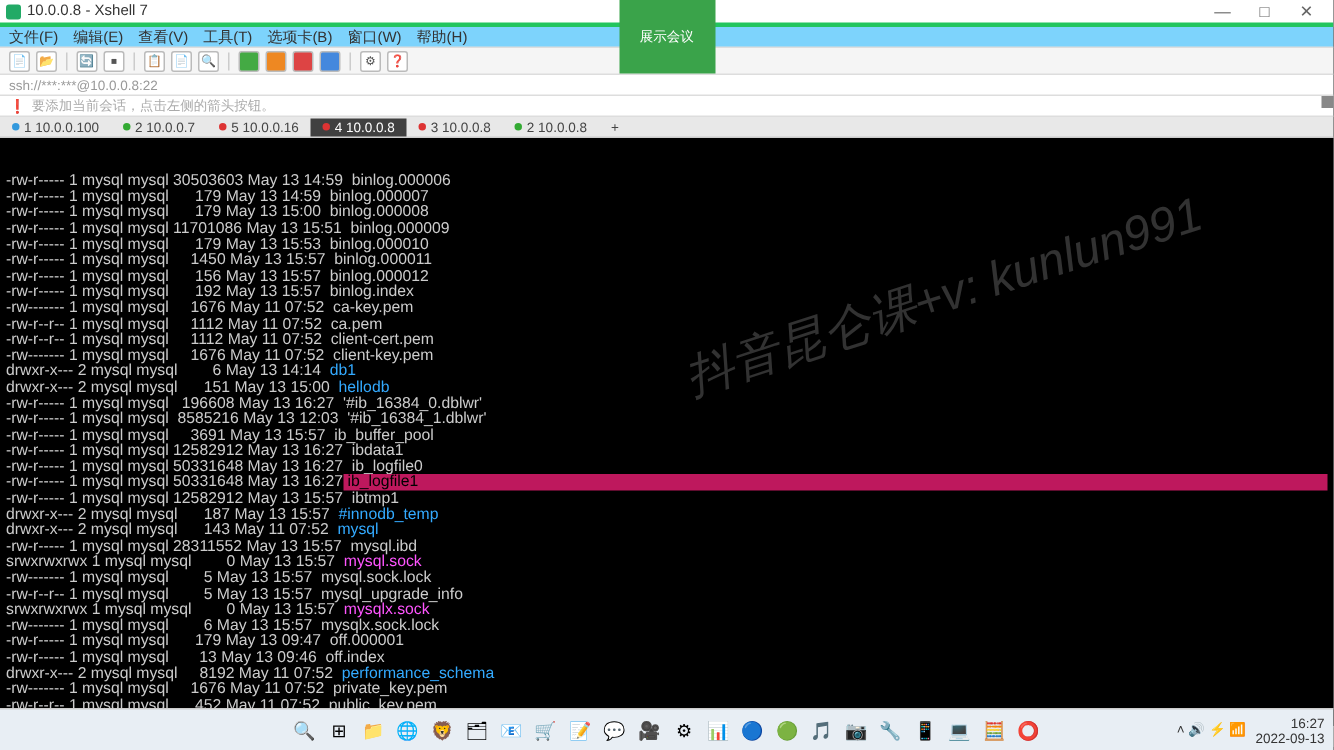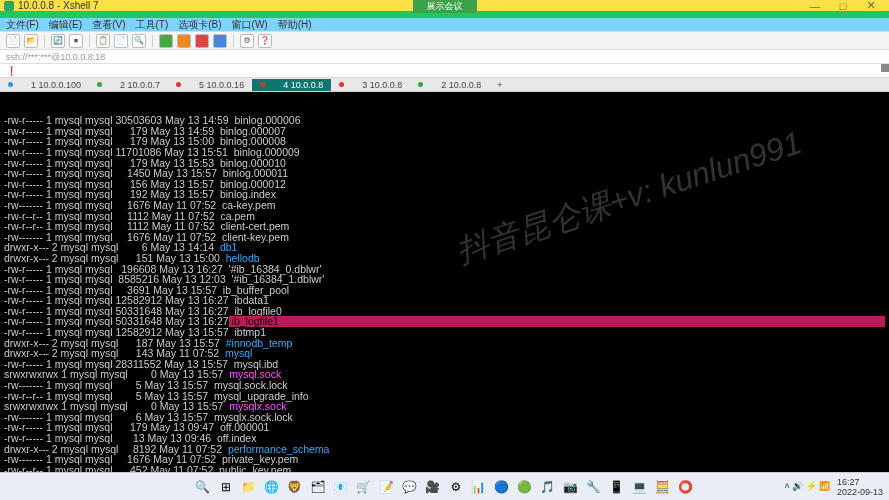--- a/index.html
+++ b/index.html
@@ -1,37 +1,37 @@
 <!DOCTYPE html>
 <html><head>
 <meta charset="utf-8">
 <style>
 *{margin:0;padding:0;box-sizing:border-box;font-family:"Microsoft YaHei",Arial,sans-serif}
 body{width:889px;height:500px;background:#e8e8e8;overflow:hidden;position:relative}
-.titlebar{height:18px;background:#fde047;display:flex;align-items:center;padding:0 4px;font-size:10px;color:#333;border-bottom:7px solid #22c55e}
+.titlebar{height:18px;background:#ffffff;display:flex;align-items:center;padding:0 4px;font-size:10px;color:#333;border-bottom:3px solid #22c55e}
 .titlebar .icon{width:10px;height:10px;background:#2a6;border-radius:2px;margin-right:4px}
 .titlebar .spacer{flex:1}
-.titlebar .top-badge{position:absolute;left:50%;transform:translateX(-50%);top:0;background:#3aa34a;color:#fff;padding:0 14px;font-size:9px}
+.titlebar .top-badge{position:absolute;left:50%;transform:translateX(-50%);top:0;background:#3aa34a;color:#fff;padding:18px 14px;font-size:9px}
 .winbtn{width:28px;text-align:center;color:#666;font-size:11px}
 .menubar{height:14px;background:#7dd3fc;display:flex;align-items:center;padding:0 6px;font-size:10px;color:#333;gap:10px;border-bottom:1px solid #ddd}
 .toolbar{height:18px;background:#f5f5f5;display:flex;align-items:center;padding:0 6px;gap:4px;border-bottom:1px solid #ddd}
 .tb{width:14px;height:14px;border:1px solid #bbb;background:#fff;border-radius:2px;font-size:8px;display:flex;align-items:center;justify-content:center;color:#555}
 .tb.green{background:#4a4}
 .tb.red{background:#d44}
 .tb.blue{background:#48d}
 .tb.orange{background:#e82}
 .sep{width:1px;height:12px;background:#ccc;margin:0 2px}
 .addressbar{height:14px;background:#fff;padding:0 6px;font-size:9px;color:#999;display:flex;align-items:center;border-bottom:1px solid #ddd}
 .tabbar{height:14px;background:#e8e8e8;display:flex;align-items:center;font-size:9px;border-bottom:1px solid #ccc}
-.tab{padding:1px 8px;display:flex;align-items:center;gap:18px;color:#444}
+.tab{padding:1px 8px;display:flex;align-items:center;gap:3px;color:#444}
 .tab .dot{width:5px;height:5px;border-radius:50%}
 .dot.blue{background:#39d}
 .dot.green{background:#3a3}
 .dot.red{background:#d33}
-.tab.active{background:#0f766e;color:#fff}
+.tab.active{background:#404040;color:#fff}
 .terminal{background:#000;color:#ccc;font-family:Consolas,monospace;font-size:10.5px;line-height:10.6px;padding:2px 4px;height:392px;overflow:hidden;position:relative;white-space:pre}
 .terminal .row{display:flex}
 .terminal .hl{background:#be185d;color:#000;display:inline-block;width:100%}
 .terminal .blue{color:#3af}
 .terminal .magenta{color:#f5f}
 .watermark{position:absolute;right:80px;top:100px;font-size:32px;color:rgba(200,200,200,.25);transform:rotate(-18deg);font-style:italic;pointer-events:none;font-family:Arial}
 .statusbar{height:14px;background:#f0f0f0;font-size:9px;color:#555;display:flex;align-items:center;padding:0 6px;justify-content:space-between;border-top:1px solid #ccc}
 .taskbar{position:absolute;bottom:0;left:0;right:0;height:28px;background:#e8eef4;display:flex;align-items:center;justify-content:center;gap:3px;border-top:1px solid #ccc}
 .tbi{width:20px;height:20px;border-radius:3px;display:flex;align-items:center;justify-content:center;font-size:12px}
 .tray{position:absolute;right:6px;display:flex;align-items:center;gap:6px;font-size:9px;color:#333}
@@ -74,24 +74,25 @@
   <div class="tb green"></div>
   <div class="tb orange"></div>
   <div class="tb red"></div>
   <div class="tb blue"></div>
   <div class="sep"></div>
   <div class="tb">⚙</div>
   <div class="tb">❓</div>
 </div>
 
 <div class="addressbar">
-  <span>ssh://***:***@10.0.0.8:18</span>
+  <span>ssh://***:***@10.0.0.8:22</span>
 </div>
 <div class="addressbar" style="color:#aaa">
   <span style="color:#d66;margin-right:4px">❗</span>
+  <span>要添加当前会话，点击左侧的箭头按钮。</span>
 </div>
 
 <div class="tabbar" id="tabbar">
     <div class="tab">
       <span class="dot blue"></span>
       <span>1 10.0.0.100</span>
     </div>
     <div class="tab">
       <span class="dot green"></span>
       <span>2 10.0.0.7</span>
@@ -142,20 +143,20 @@
     <div class="tbi">🟢</div>
     <div class="tbi">🎵</div>
     <div class="tbi">📷</div>
     <div class="tbi">🔧</div>
     <div class="tbi">📱</div>
     <div class="tbi">💻</div>
     <div class="tbi">🧮</div>
     <div class="tbi">⭕</div>
     <div class="tray">
     <span>ㅤ˄ 🔊 ⚡ 📶</span>
-    <span style="text-align:left;line-height:10px">
+    <span style="text-align:right;line-height:10px">
       <span>16:27</span><br>
       <span>2022-09-13</span>
     </span>
   </div>
 </div>
 
 <div class="scroll-ind"></div>
 
 </body></html>

